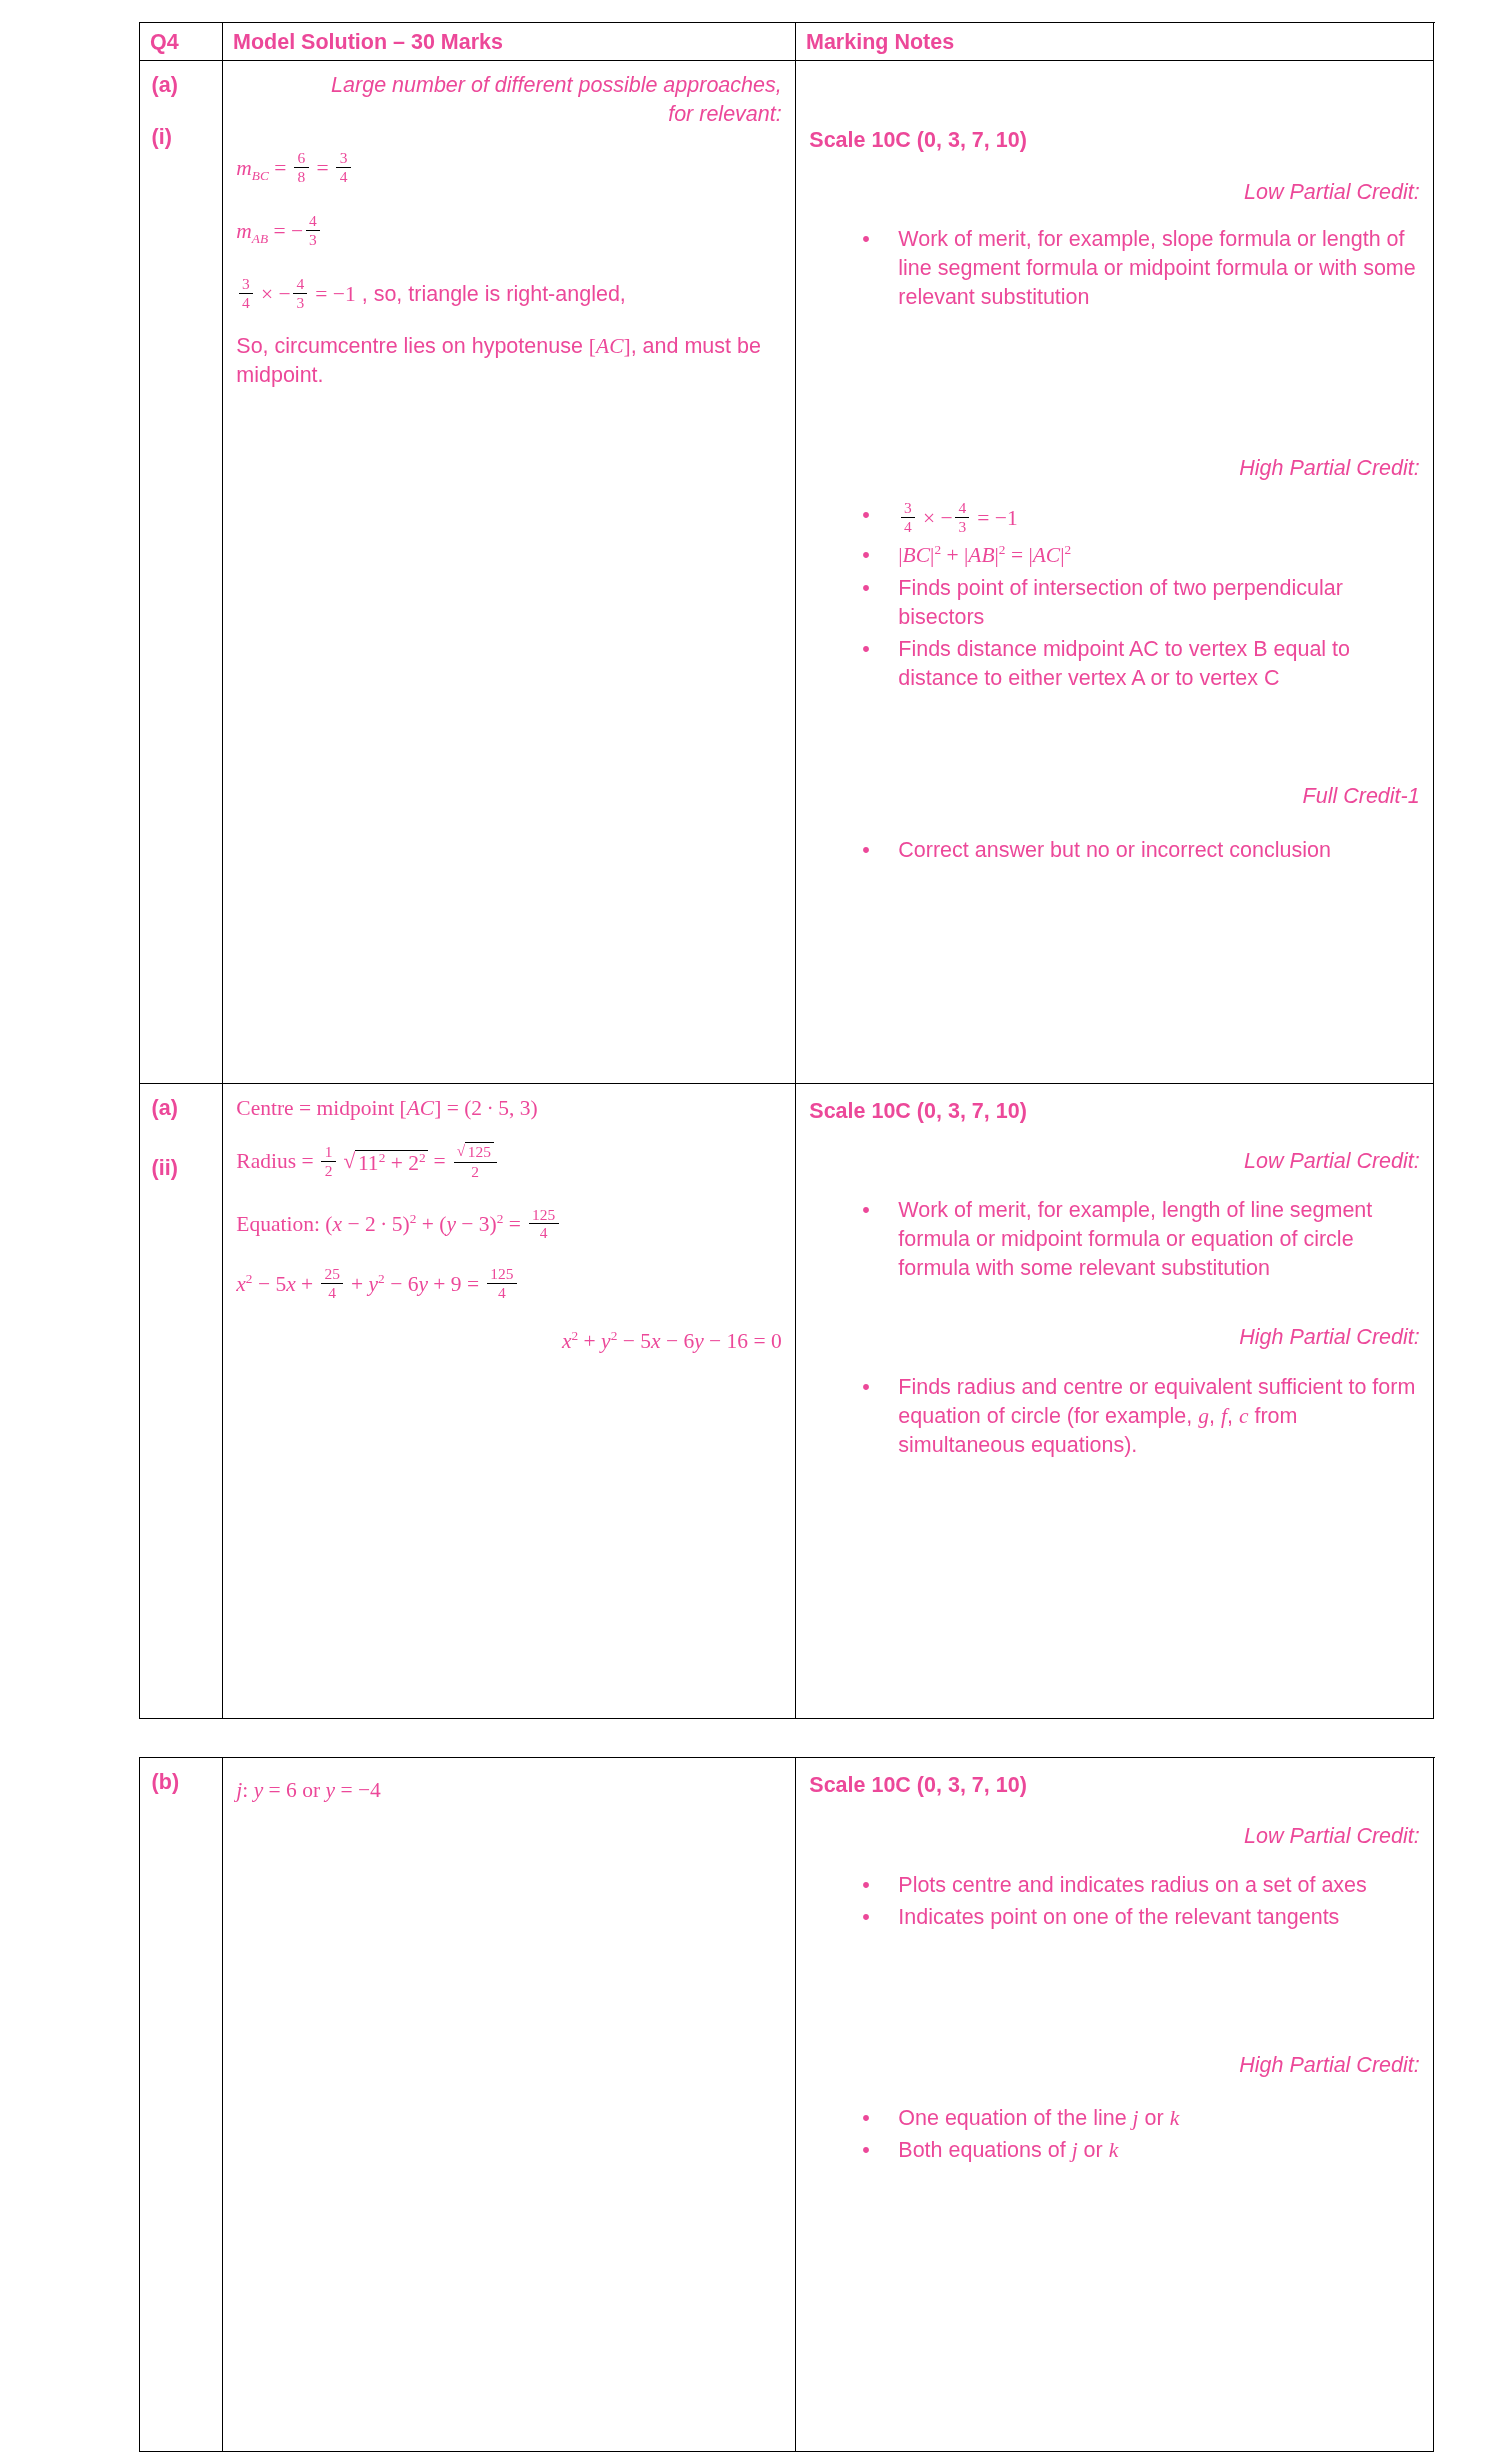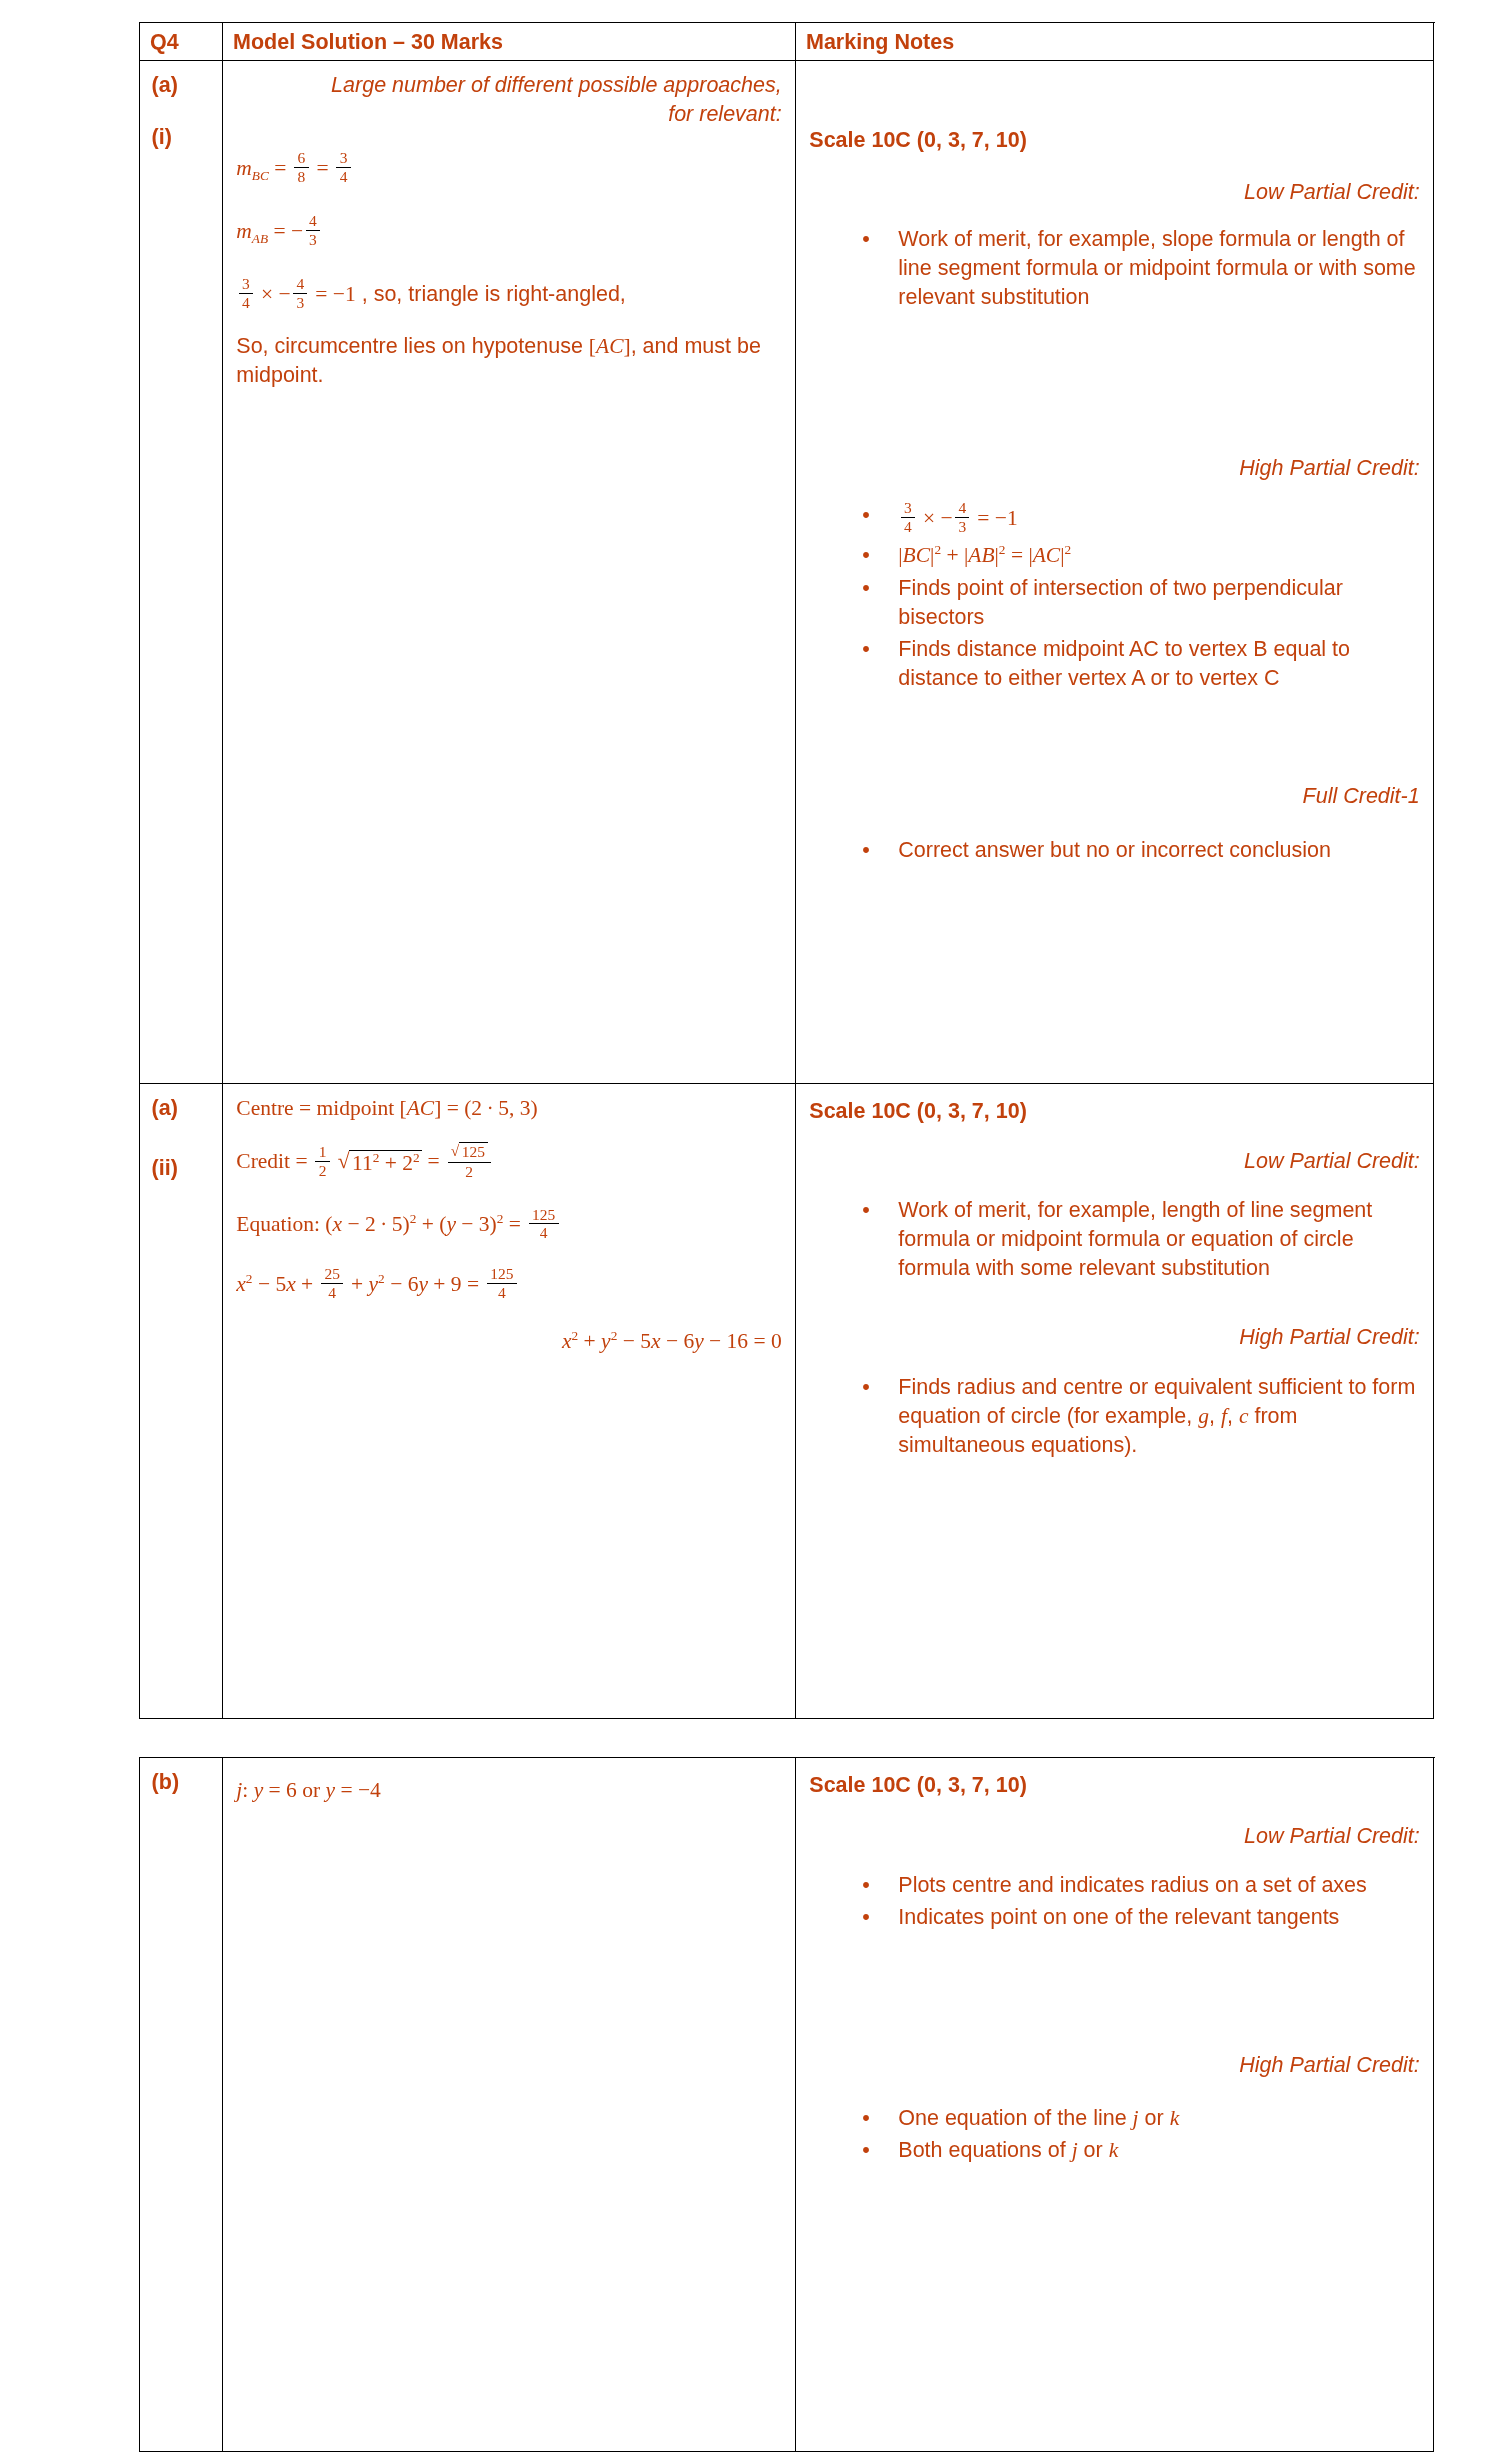--- a/index.html
+++ b/index.html
@@ -1,17 +1,17 @@
 <!DOCTYPE html>
 <html style="font-size:13.3px"><head>
 <meta charset="utf-8">
 <style>
   *{box-sizing:border-box;}
   html,body{margin:0;padding:0;background:#ffffff;}
-  .page{position:relative;width:1506px;height:2462px;background:#fff;color:#c2410c;
+  .page{position:relative;width:1506px;height:2462px;background:#fff;color:#ec4899;
         font-family:"Liberation Sans",sans-serif;font-size:21.5px;line-height:1.35;}
   .tbl{position:absolute;left:139px;width:1296px;border-left:1.7px solid #000;border-top:1.7px solid #000;}
   .row{display:grid;grid-template-columns:83px 573px 638px;}
   .cell{border-right:1.7px solid #000;border-bottom:1.7px solid #000;padding:10px 13.3px;overflow:hidden;position:relative;}
   .hrow{height:38px;}
   .hrow .cell{padding:5px 10px;}
   .th{font-weight:bold;}
   .c1{padding-left:11.6px;padding-right:5px;}
   .lab{font-weight:bold;}
   .tline{margin:0;}
@@ -105,21 +105,21 @@
           </ul>
         </div>
       </div>
       <div class="row" style="height: 635px;">
         <div class="cell c1">
           <div class="lab">(a)</div>
           <div class="lab" style="margin-top: 31.5px;">(ii)</div>
         </div>
         <div class="cell c2">
           <div class="tline"><span class="math rm">Centre = midpoint </span><span class="math">[<i>AC</i>] = (2 ∙ 5,  3)</span></div>
-          <div class="tline" style="margin-top: 21.5px;"><span class="math rm">Credit = </span><span class="math"><span class="frac">
+          <div class="tline" style="margin-top: 21.5px;"><span class="math rm">Radius = </span><span class="math"><span class="frac">
                 <span class="fn">1</span>
                 <span class="fd">2</span>
               </span> <span class="sqrt">
                 <span class="rad">√</span>
                 <span class="vinc">11<sup>2</sup> + 2<sup>2</sup></span>
               </span> = <span class="frac">
                 <span class="fn"><span class="sqrt">
                     <span class="rad">√</span>
                     <span class="vinc">125</span>
                   </span></span>

